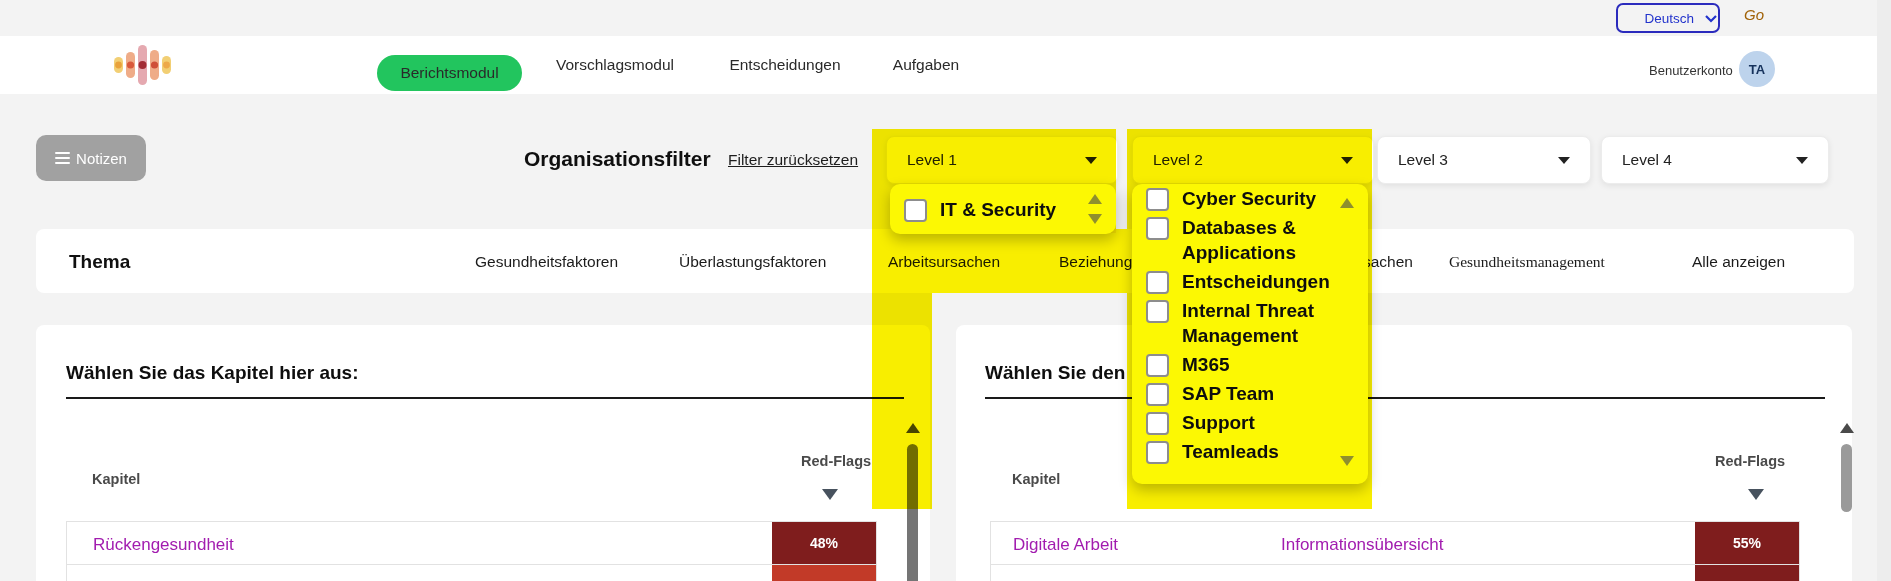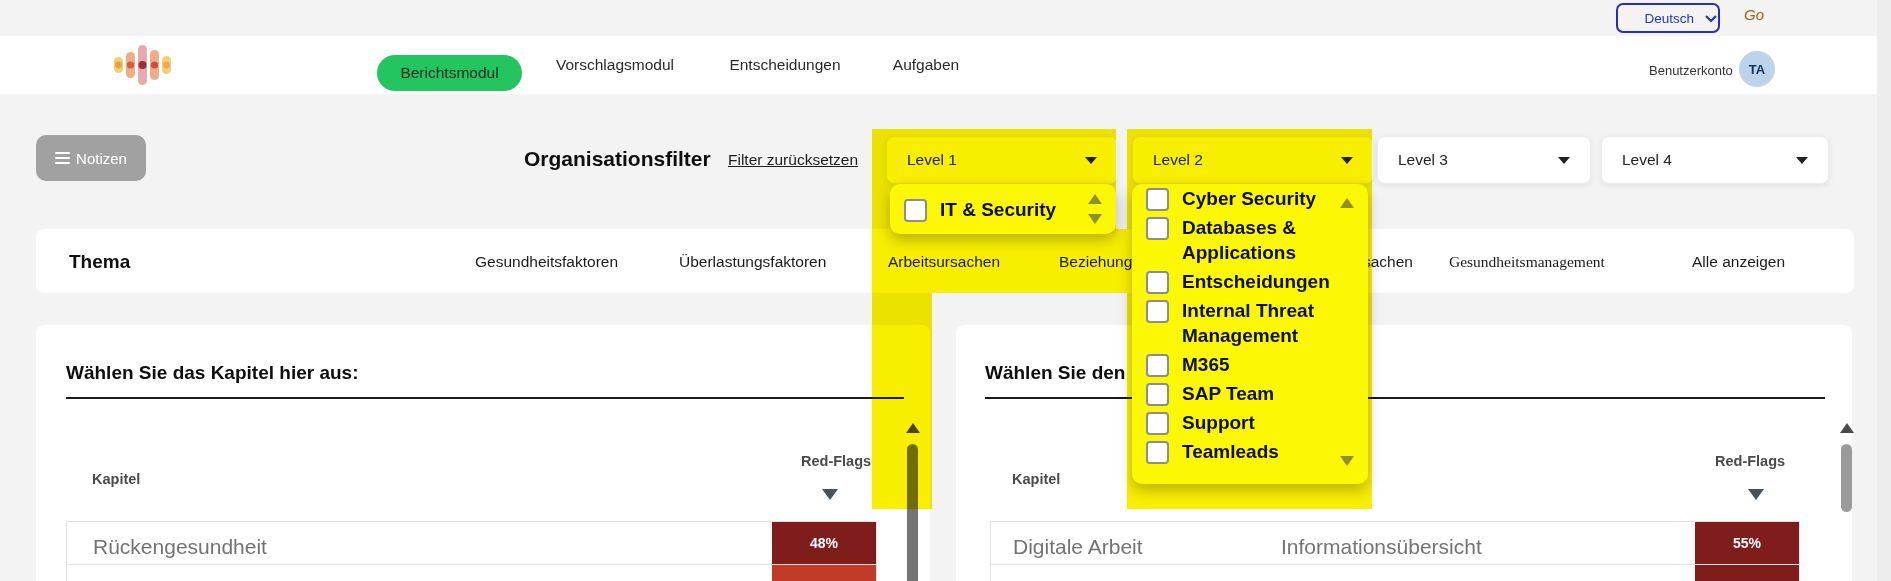--- a/index.html
+++ b/index.html
@@ -43,21 +43,21 @@
   
   .panel{top:325px;height:400px;background:#fff;border-radius:8px;}
   .panel-heading{font-size:19px;font-weight:bold;color:#0e0e0e;white-space:nowrap;}
   .rule{height:2px;background:#1a1a1a;}
   .colhead{font-size:14.5px;font-weight:600;color:#4a4a4a;}
   .sort-tri{width:0;height:0;border-left:8px solid transparent;border-right:8px solid transparent;
             border-top:11px solid #47525e;cursor:pointer;}
   .rows{position:absolute;top:521px;}
   .row{position:relative;height:44px;background:#fff;border:1px solid #e2e2e2;border-top:none;box-sizing:border-box;}
   .row:first-child{border-top:1px solid #e2e2e2;}
-  .row .cell{position:absolute;top:13px;font-size:21px;color:#737373;white-space:nowrap;}
+  .row .cell{position:absolute;top:13px;font-size:17px;color:#a21caf;white-space:nowrap;}
   .badge{position:absolute;right:0;top:0;bottom:0;width:104px;display:flex;align-items:center;justify-content:center;
          color:#fff;font-size:14px;font-weight:bold;}
 
   
   .sb-arrow{width:0;height:0;border-left:7px solid transparent;border-right:7px solid transparent;
             border-bottom:10px solid #4a4a4a;cursor:pointer;}
   .sb-thumb{width:11px;border-radius:6px;cursor:pointer;}
   .page-sb{left:1877px;top:0;width:14px;height:581px;background:#ededed;}
 
   

